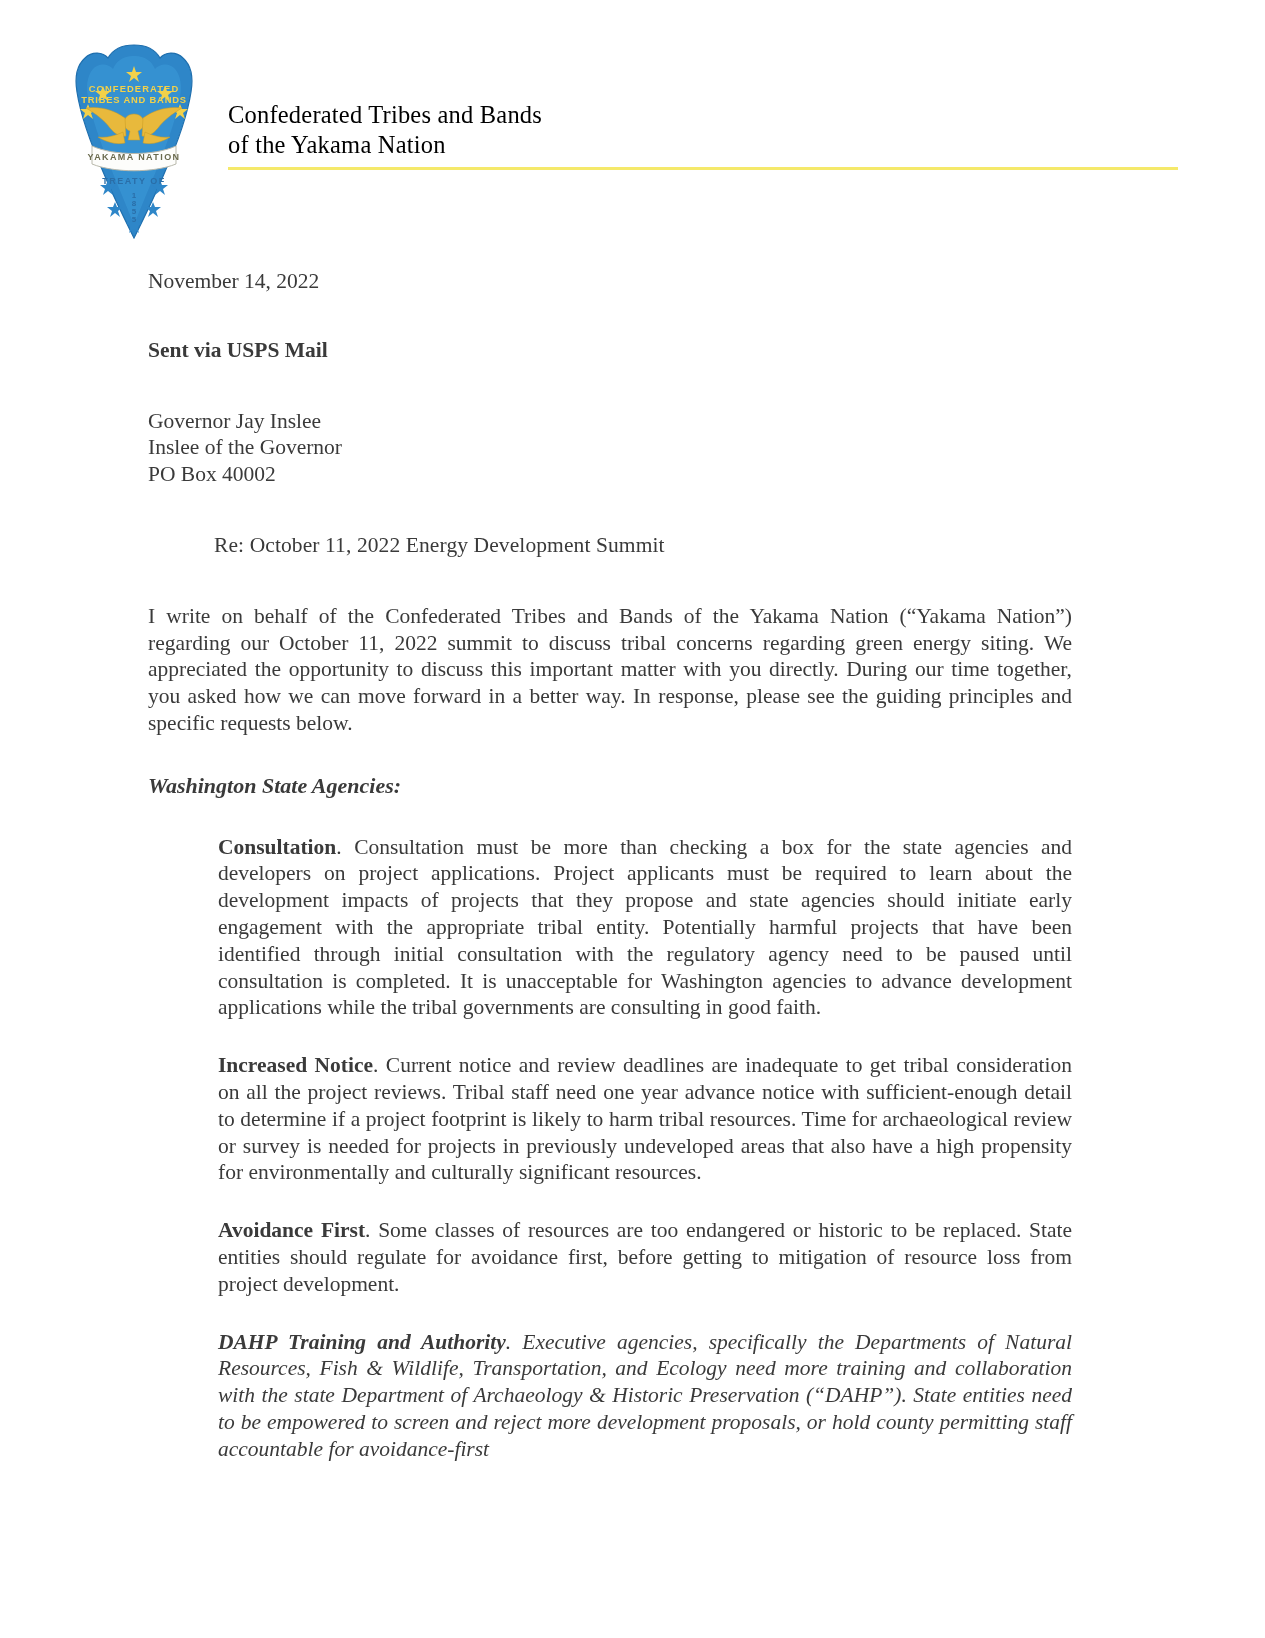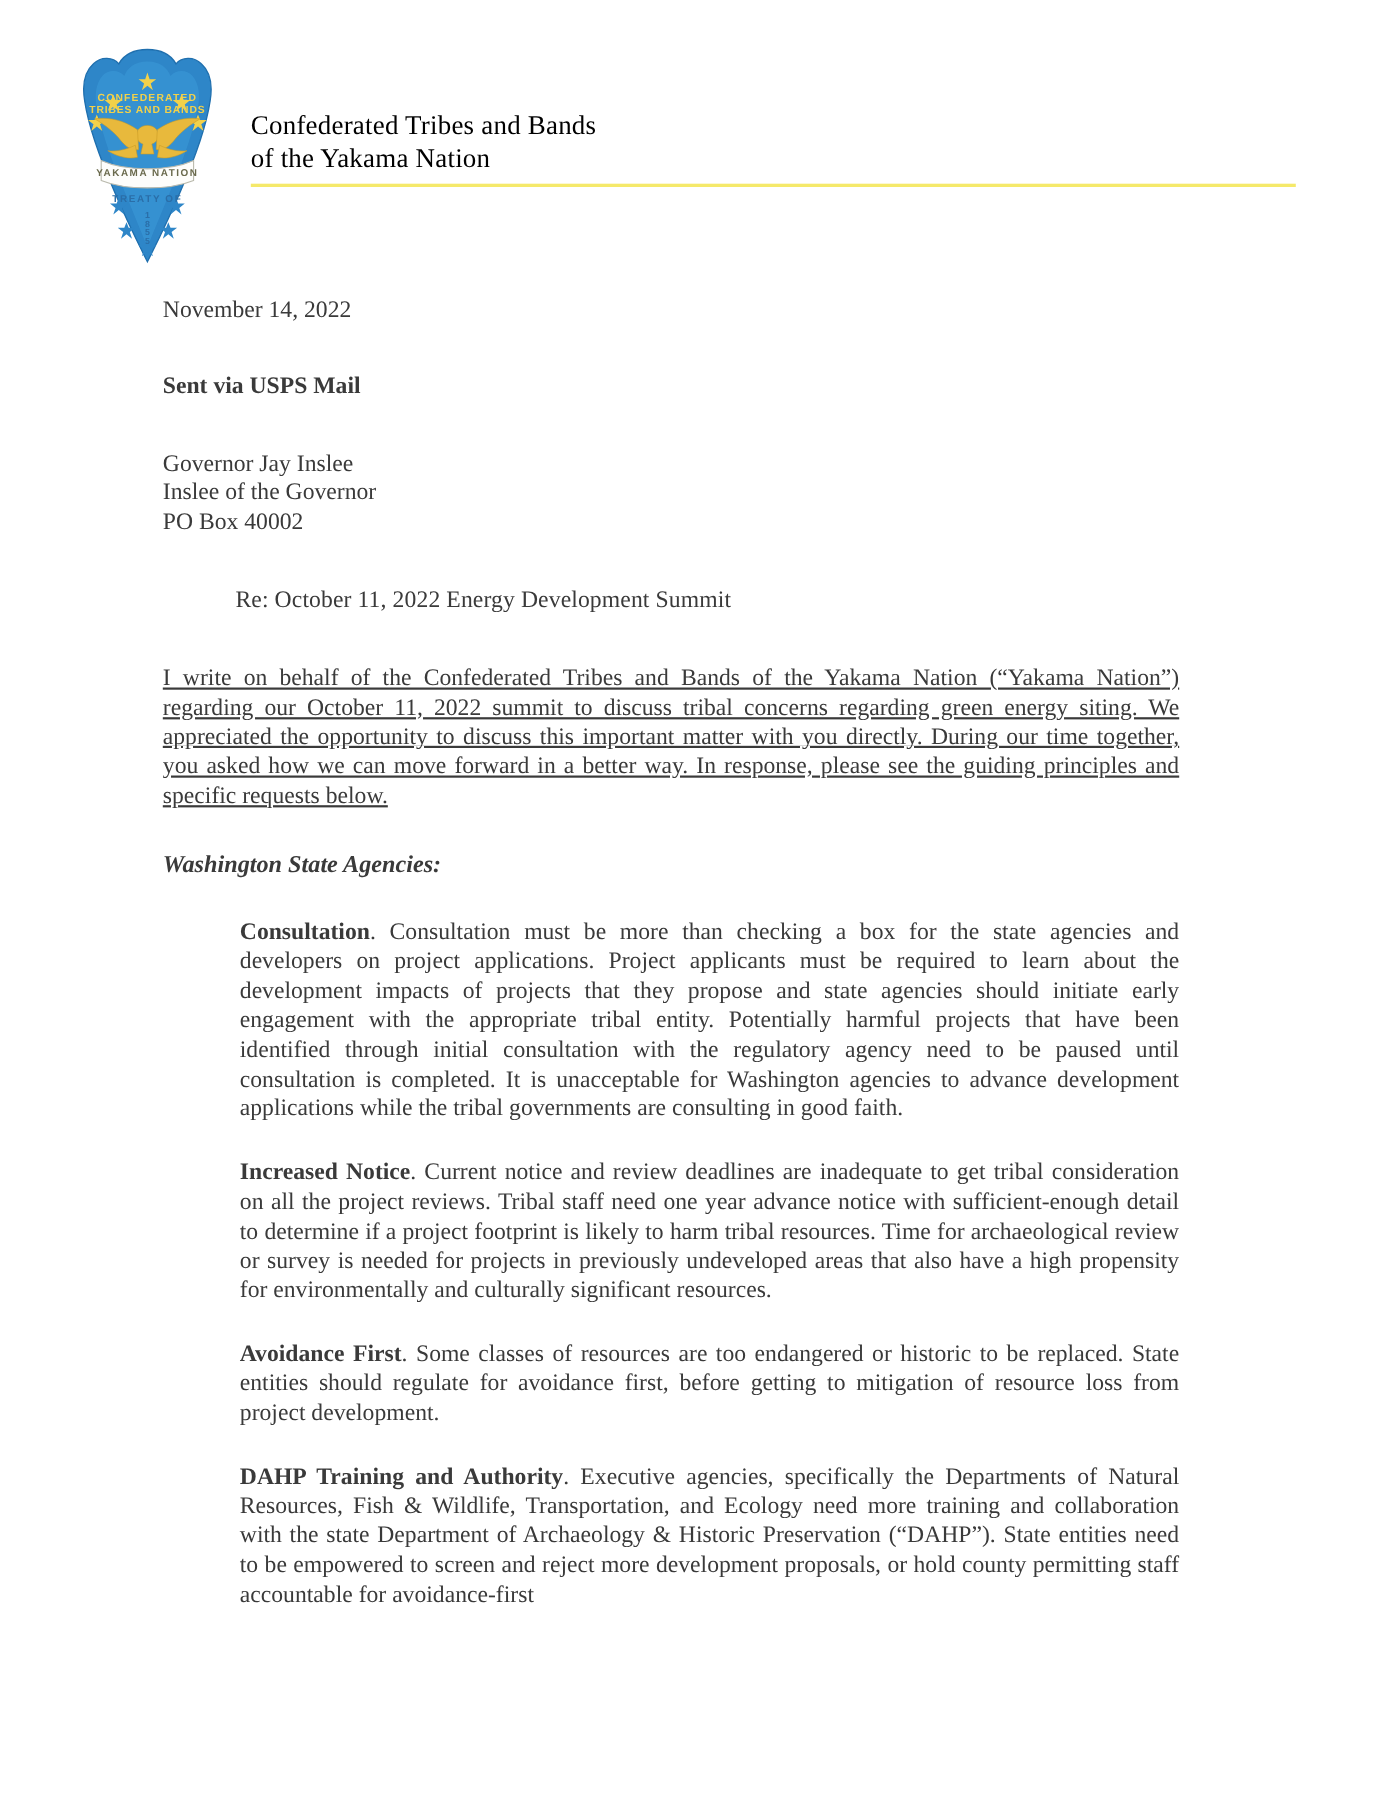--- a/index.html
+++ b/index.html
@@ -83,40 +83,39 @@
     font-weight: normal;
     letter-spacing: 0.1px;
   }
 
   .salutation { margin: 0 0 44px 0; }
 
   p.body-para {
     margin: 0 0 36px 0;
     text-align: justify;
     text-justify: inter-word;
-    text-decoration: underline;
   }
 
   .section-head {
     margin: 12px 0 34px 0;
     font-weight: bold;
     font-style: italic;
     font-size: 22px;
   }
 
   .indent-block {
     margin-left: 70px;
     width: 854px;
   }
   .indent-block p {
     margin: 0 0 31px 0;
     text-align: justify;
     text-justify: inter-word;
   }
-  .indent-block p:last-child { margin-bottom: 0; }
+  .indent-block p:last-child { margin-bottom: 0; font-style: italic; }
   .lead { font-weight: bold; }
 </style>
 </head>
 <body>
 
 <div class="page">
 
   <div class="letterhead">
 
     <div class="seal">

